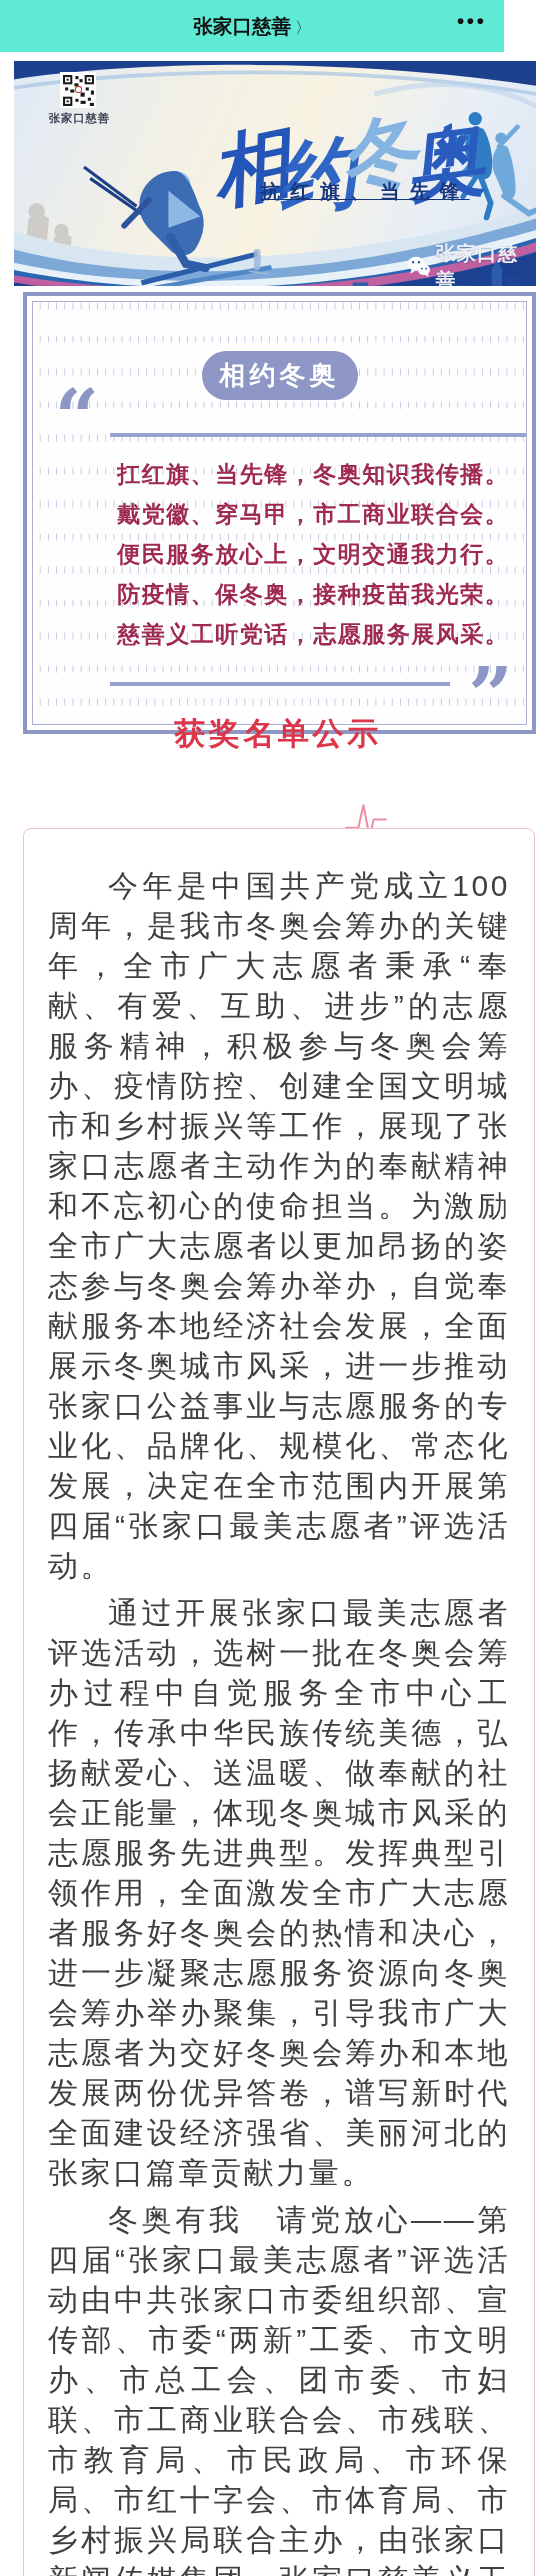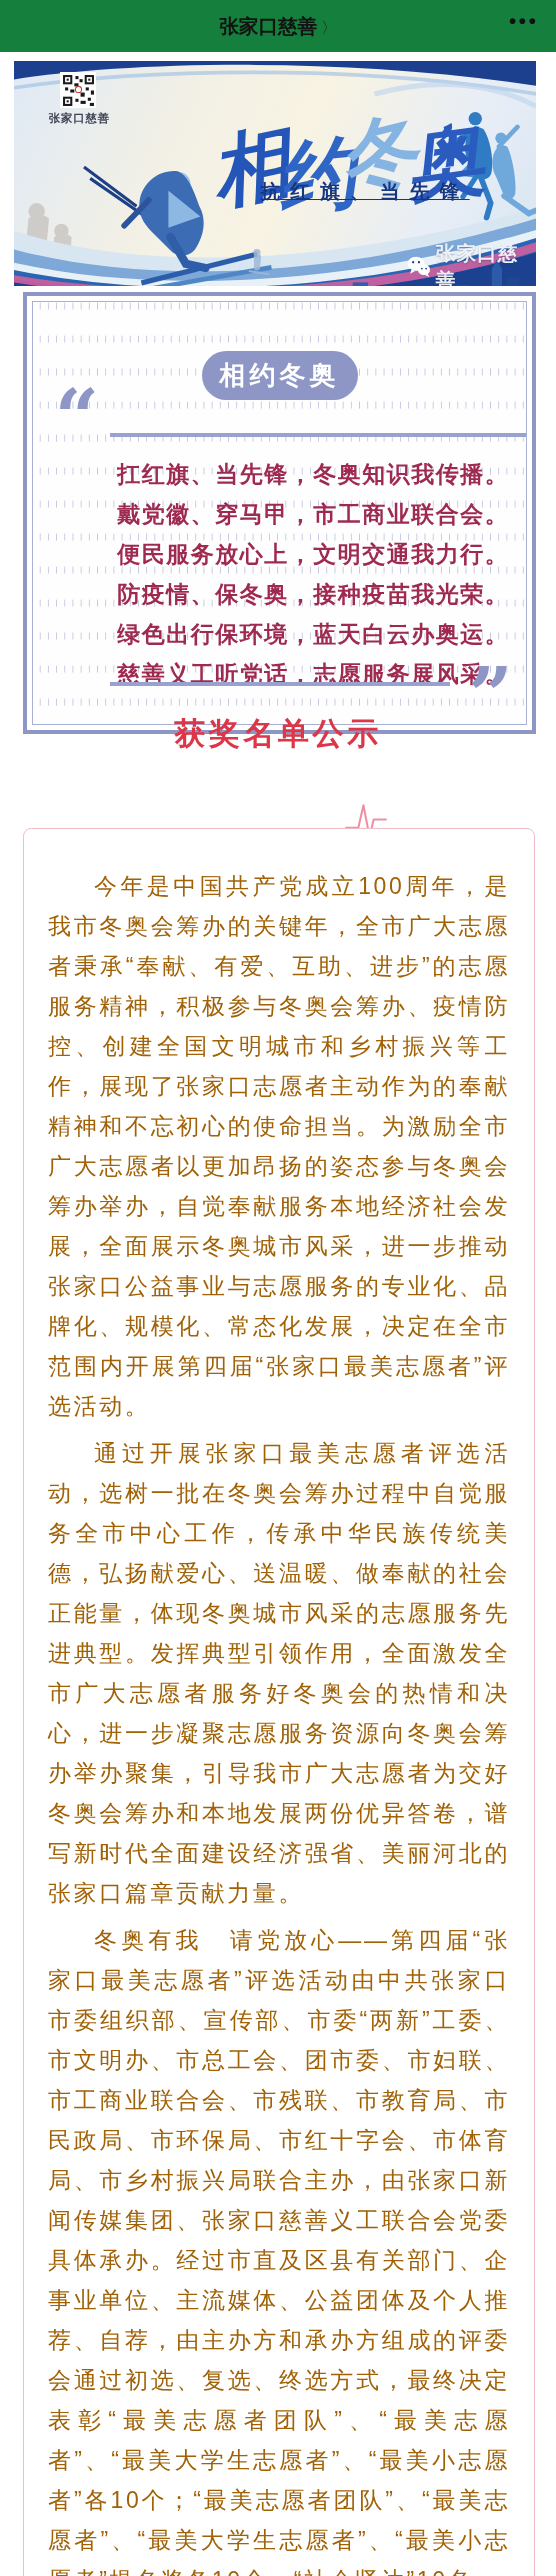--- a/index.html
+++ b/index.html
@@ -1,20 +1,20 @@
 <!DOCTYPE html>
 <html style="font-size:8.2px"><head>
 <meta charset="utf-8">
 <style>
   html,body{margin:0;padding:0;background:#ffffff;}
   .page{position:relative;width:556px;height:2672px;margin:0 auto;background:#fff;
         font-family:"Liberation Sans",sans-serif;overflow:hidden;}
 
   
-  .hdr{position:absolute;top:0;left:0;width:556px;height:52px;background:#15803d;}
+  .hdr{position:absolute;top:0;left:0;width:504px;height:52px;background:#5eead4;}
   .hdr-title{position:absolute;top:13.4px;left:0;width:100%;text-align:center;
              font-size:19.6px;font-weight:600;color:#121212;}
   .hdr-chevron{font-size:15.5px;font-weight:400;margin-left:4.1px;color:#222;}
   .hdr-more{position:absolute;top:9.3px;right:17.5px;font-size:20.6px;font-weight:700;
             letter-spacing:2.6px;color:#111;cursor:pointer;}
 
   
   .banner{position:absolute;left:14.4px;top:61px;width:522px;height:225px;overflow:hidden;
           background:linear-gradient(115deg,#dfe9f6 0%,#f2f0e6 30%,#f8f3e2 52%,#e8eef6 78%,#d8e5f2 100%);}
   .banner svg.decor{position:absolute;left:0;top:0;width:100%;height:100%;}
@@ -64,22 +64,22 @@
              letter-spacing:1.5px;white-space:nowrap;}
 
   
   .announce{position:absolute;left:0;top:713px;width:100%;text-align:center;
             font-size:31px;font-weight:900;color:#dc3648;letter-spacing:3.6px;}
 
   
   .article{position:absolute;left:23px;top:828px;width:512px;height:1824px;box-sizing:border-box;
            border:1.5px solid #f0bcc6;border-radius:8.2px 8.2px 24px 24px;
            padding:37px 24px 15.5px;overflow:hidden;background:#fff;}
-  .article p{margin:0 0 7.2px;font-size:23px;line-height:40px;letter-spacing:2.6px;
-             color:#a16207;text-align:justify;text-indent:2em;}
+  .article p{margin:0 0 7.2px;font-size:30px;line-height:40px;letter-spacing:2.6px;
+             color:#404040;text-align:justify;text-indent:2em;}
 
   
   .deco{position:absolute;}
   .deco svg{display:block;}
 </style>
 </head>
 <body>
 
 <div class="page">
 
@@ -219,21 +219,20 @@
   <div class="card">
     <div class="card-inner">
       <div class="badge">相约冬奥</div>
       <div class="quote-open">“</div>
       <div class="div-top"></div>
       <div class="poem">
         <div class="poem-line">扛红旗、当先锋，冬奥知识我传播。</div>
         <div class="poem-line">戴党徽、穿马甲，市工商业联合会。</div>
         <div class="poem-line">便民服务放心上，文明交通我力行。</div>
         <div class="poem-line">防疫情、保冬奥，接种疫苗我光荣。</div>
-        <div class="poem-line">绿色出行保环境，蓝天白云办奥运。</div>
         <div class="poem-line">慈善义工听党话，志愿服务展风采。</div>
       </div>
       <div class="div-bot"></div>
       <div class="quote-close">”</div>
     </div>
   </div>
 
   <div class="announce">获奖名单公示</div>
 
   <div class="deco" style="left:344px;top:793px;">

